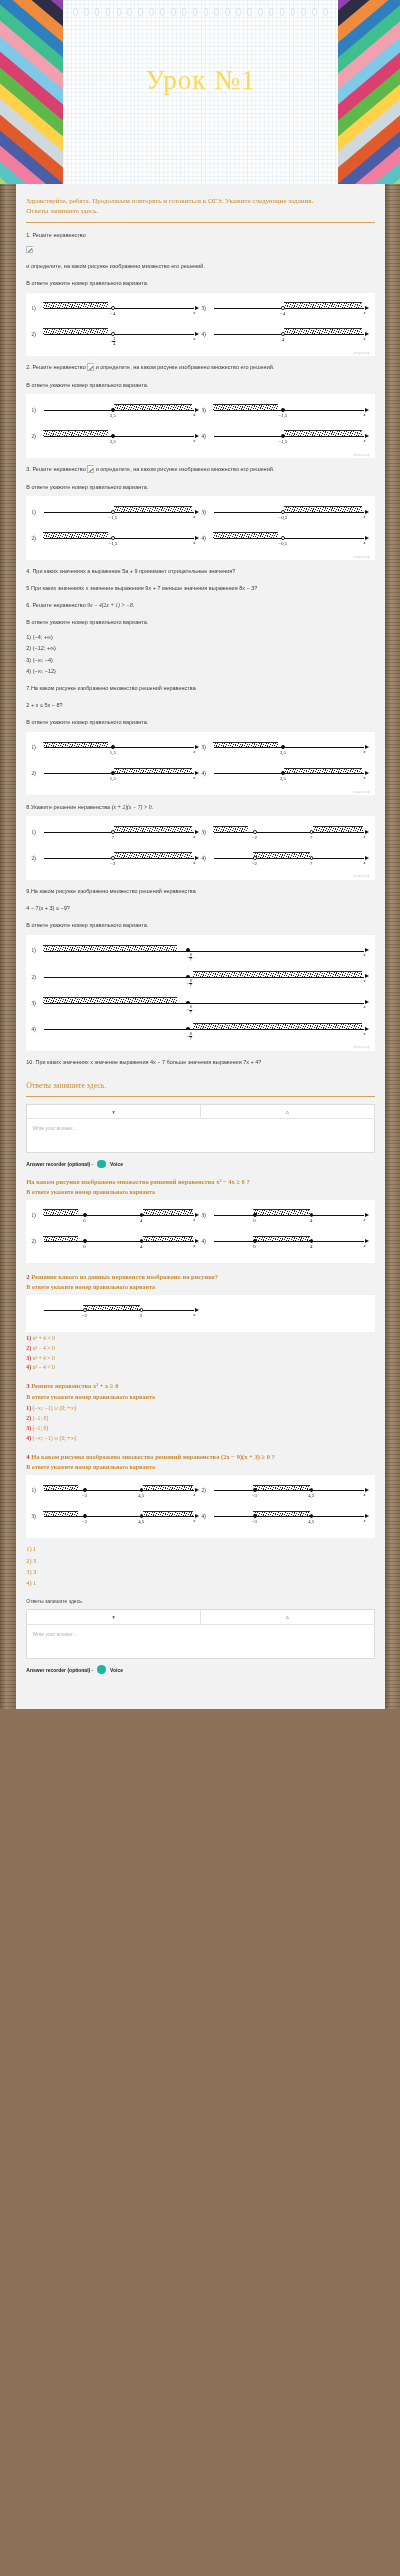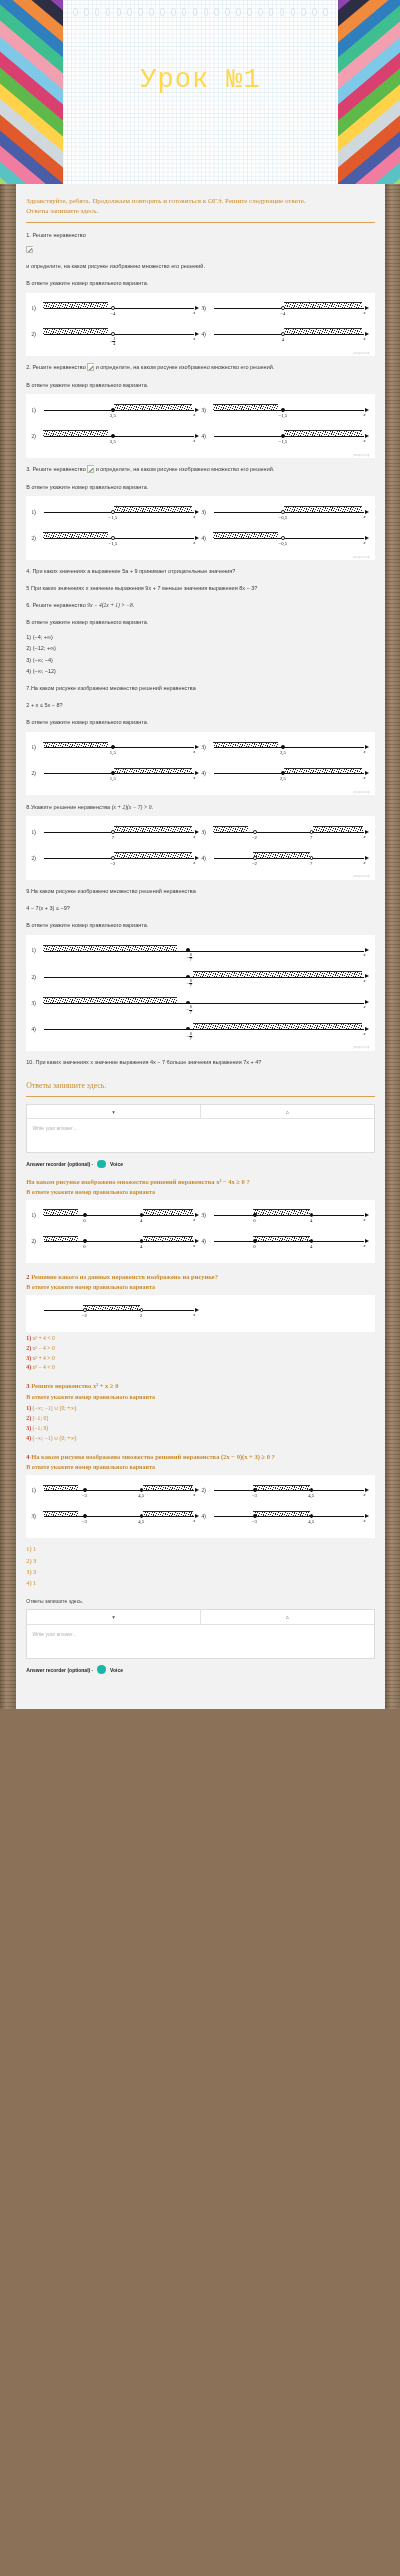--- a/index.html
+++ b/index.html
@@ -49,21 +49,21 @@
     transform-origin:center;
     display:block;
   }
   .chev.left i  { transform: skewY(40deg); }
   .chev.right i { transform: skewY(-40deg); }
 
   .title-wrap {
     position:absolute; left:0; right:0; top:65px; text-align:center;
   }
   .title {
-    font-family:Liberation Mono, monospace;
+    font-family:Liberation Serif, serif;
     font-size:27px;
     color:#ffd84d;
     letter-spacing:1px;
     text-shadow:0 0.5px 0 #ffe徽;
   }
   .dots-row {
     position:absolute; left:73px; right:73px; top:7.3px; height:9.4px;
     display:flex; justify-content:space-between; align-items:center;
     opacity:.55;
   }
@@ -300,21 +300,21 @@
       </div>
 
     <div class="title-wrap">
       <div class="title">Урок  №1</div>
     </div>
   </div>
 
   <div class="doc">
 
     <div class="intro">
-      <div>Здравствуйте, ребята. Продолжаем повторять и готовиться к ОГЭ. Решите следующие ответе.</div>
+      <div>Здравствуйте, ребята. Продолжаем повторять и готовиться к ОГЭ. Укажите следующие задания.</div>
       <div>Ответы запишите здесь.</div>
     </div>
     <hr class="rule">
 
     <div class="q small-lead">1. Решите неравенство</div>
     <div style="margin:3.1px 0;"><span class="brokenimg"></span></div>
     <div class="q">и определите, на каком рисунке изображено множество его решений.</div>
     <div class="q">В ответе укажите номер правильного варианта.</div>
     <div class="fig">
         <div class="figrow">

